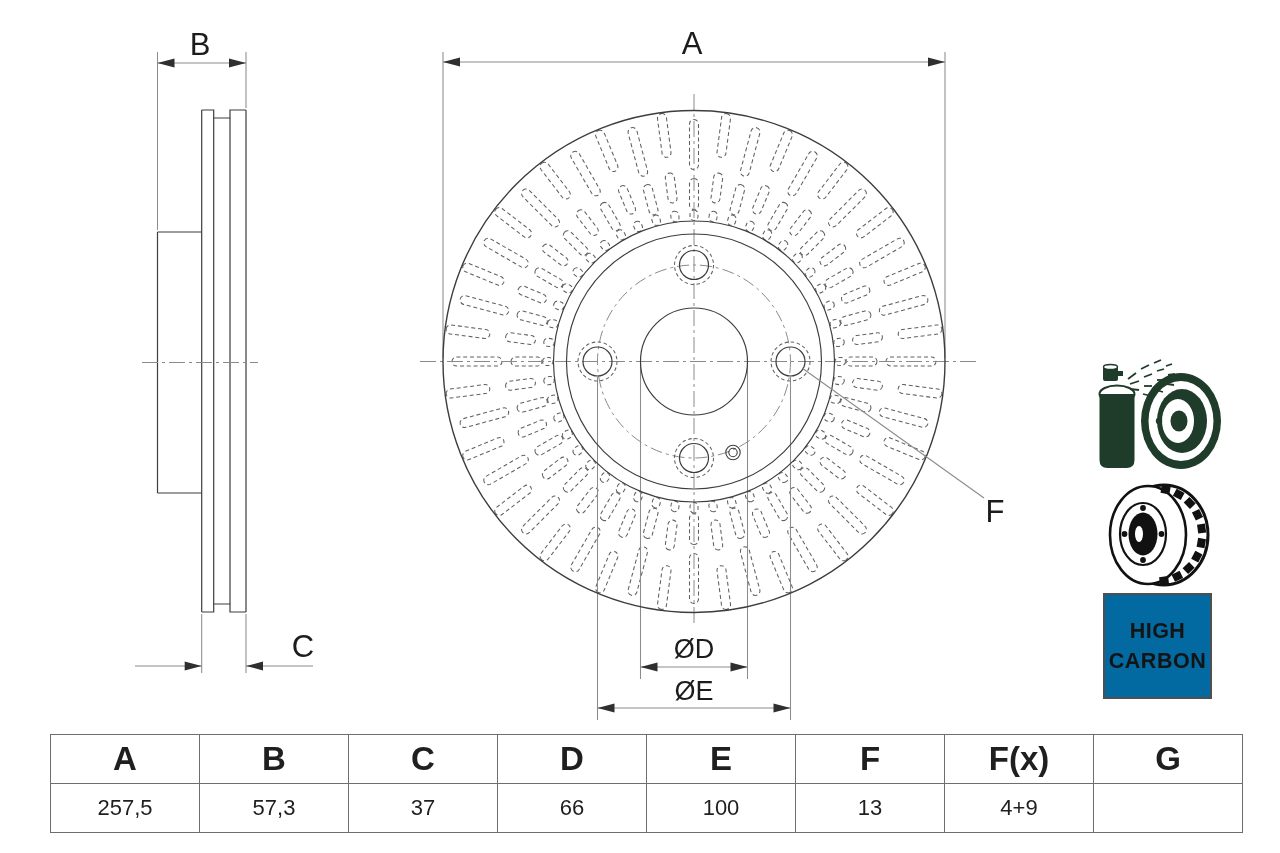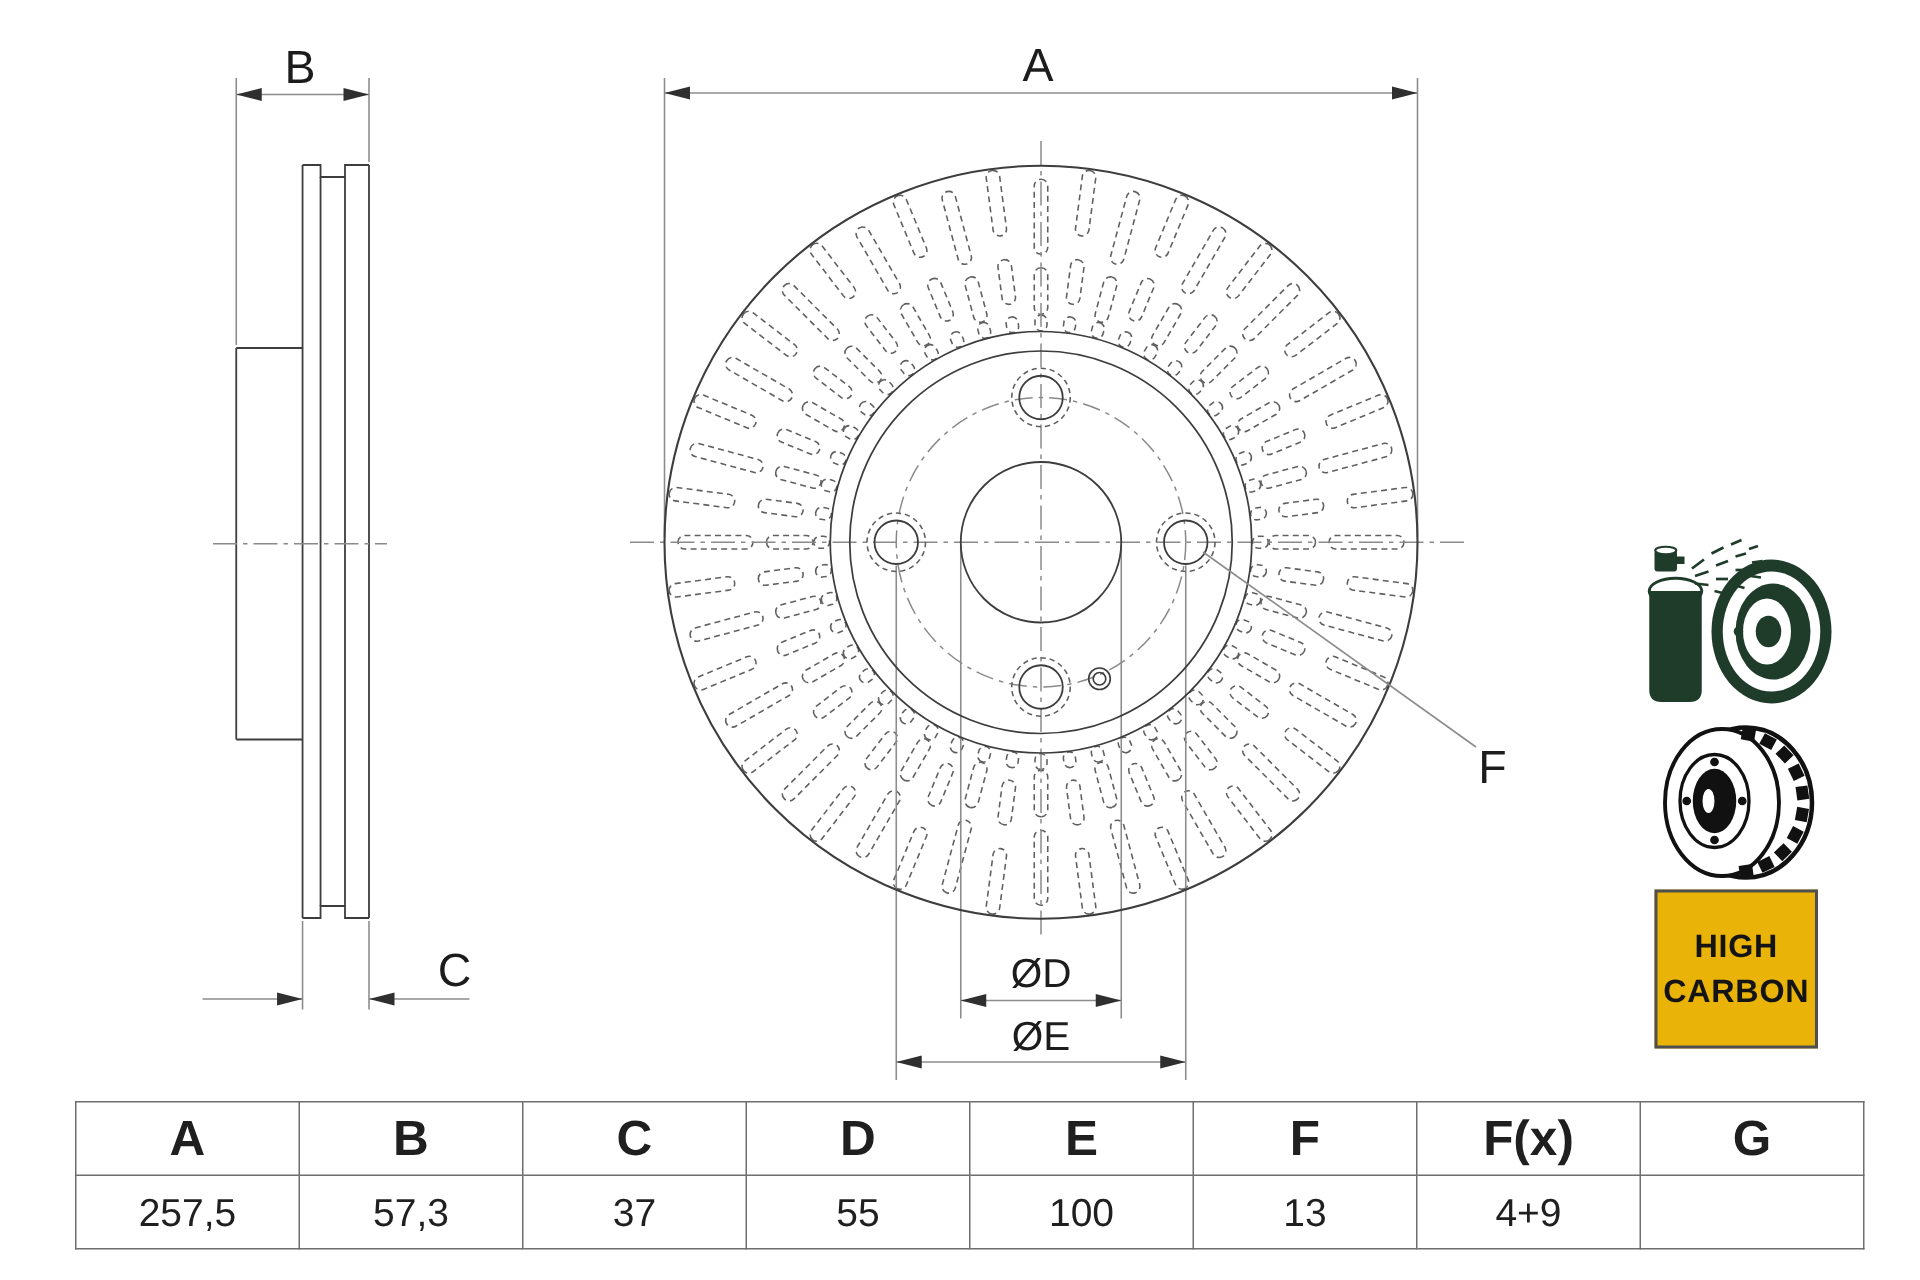--- a/index.html
+++ b/index.html
@@ -6,26 +6,26 @@
             font-family:"Liberation Sans", sans-serif;}
   #stage{position:relative;width:1280px;height:853px;background:#fff;}
   #drawing{position:absolute;left:0;top:0;}
 
   
   #spec-table{position:absolute;left:50px;top:734px;border-collapse:collapse;table-layout:fixed;
               width:1184px;}
   #spec-table th,#spec-table td{border:1.4px solid #6e6e6e;width:148px;height:48px;text-align:center;
               vertical-align:middle;color:#1f1f1f;padding:0;}
   #spec-table th{font-size:33px;font-weight:bold;}
-  #spec-table td{font-size:26px;font-weight:normal;}
+  #spec-table td{font-size:22px;font-weight:normal;}
 
   
   #hc-badge{position:absolute;left:1103px;top:593px;width:105px;height:102px;border:2px solid #4f4f4f;
             display:flex;flex-direction:column;align-items:center;justify-content:center;
-            background:#eab308;}
+            background:#0369a1;}
   #hc-badge span{font-size:21.5px;font-weight:bold;color:#141414;line-height:30px;letter-spacing:.5px;}
 
   text.dimlabel{fill:#1c1c1c;font-family:"Liberation Sans",sans-serif;font-size:31px;}
   text.dialabel{fill:#1c1c1c;font-family:"Liberation Sans",sans-serif;font-size:27px;}
 </style>
 </head>
 <body>
 
 <div id="stage">
 
@@ -340,21 +340,21 @@
           <th>F</th>
           <th>F(x)</th>
           <th>G</th>
         </tr>
       </thead>
   <tbody>
         <tr id="spec-value-row">
           <td>257,5</td>
           <td>57,3</td>
           <td>37</td>
-          <td>55</td>
+          <td>66</td>
           <td>100</td>
           <td>13</td>
           <td>4+9</td>
           <td></td>
         </tr>
       </tbody>
 </table>
 
 <div id="hc-badge">
   <span>HIGH</span>

